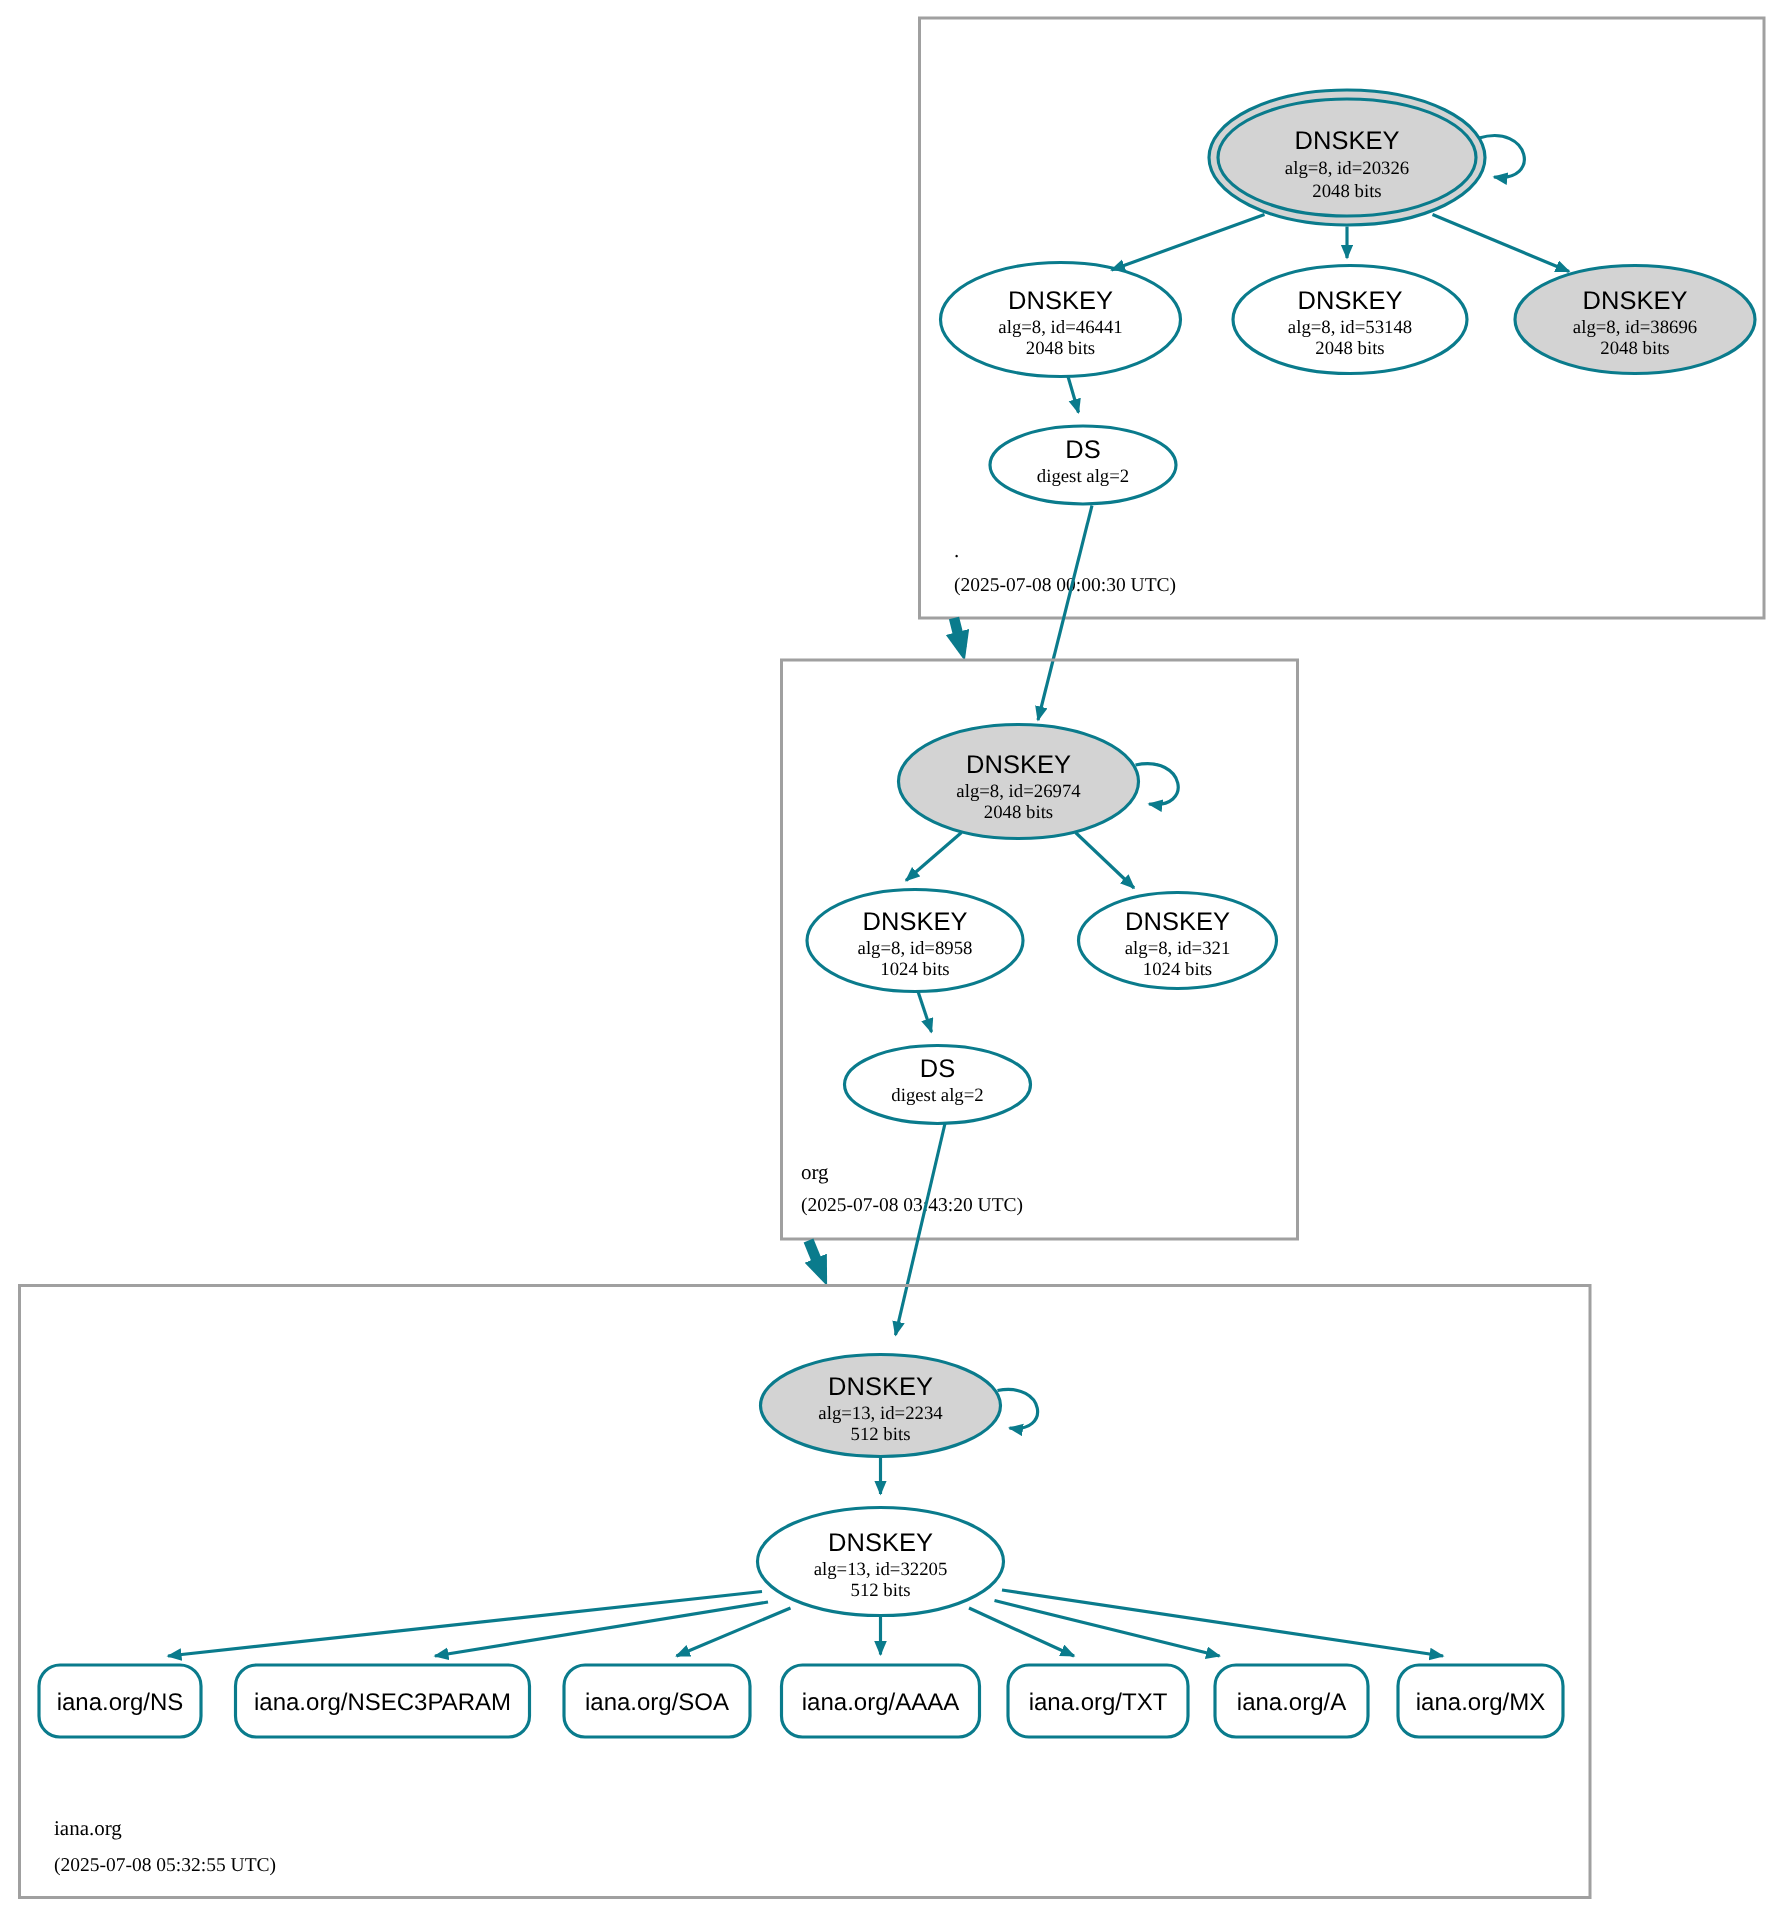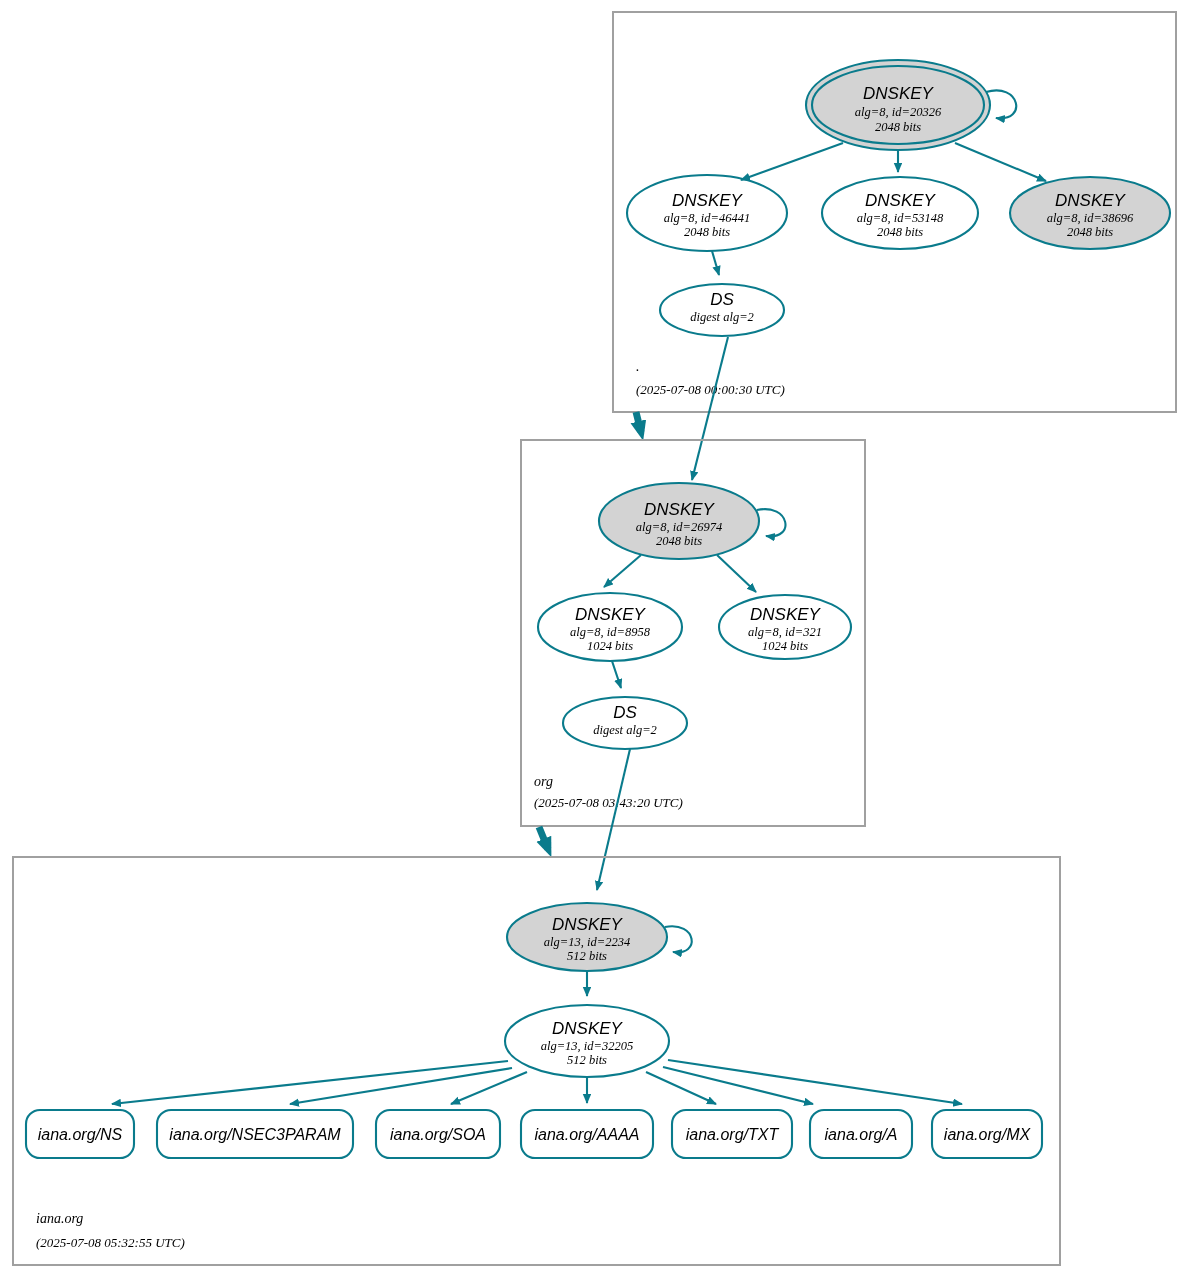--- a/index.html
+++ b/index.html
@@ -1,18 +1,18 @@
 <!DOCTYPE html>
 <html><head>
 <meta charset="utf-8">
 <style>
   html,body{margin:0;padding:0;background:#ffffff;}
   body{width:1189px;height:1278px;overflow:hidden;
        font-family:"Liberation Sans",sans-serif;}
-  #stage{position:relative;width:1189px;height:1278px;font-style:italic;}
+  #stage{position:relative;width:1189px;height:1278px;}
   svg{display:block;}
   .cluster-box{fill:none;stroke:#a0a0a0;stroke-width:2;}
   .node-ell{stroke:#0a7b8c;stroke-width:2.1;}
   .fill-white{fill:#ffffff;}
   .fill-gray{fill:#d3d3d3;}
   .rrset-box{fill:#ffffff;stroke:#0a7b8c;stroke-width:2.1;}
   .edge{stroke:#0a7b8c;stroke-width:2.1;fill:none;}
   .edge-thick{stroke:#0a7b8c;stroke-width:7;fill:none;}
   text{fill:#000000;}
   .t-title{font-family:"Liberation Sans",sans-serif;font-size:17px;text-anchor:middle;}

